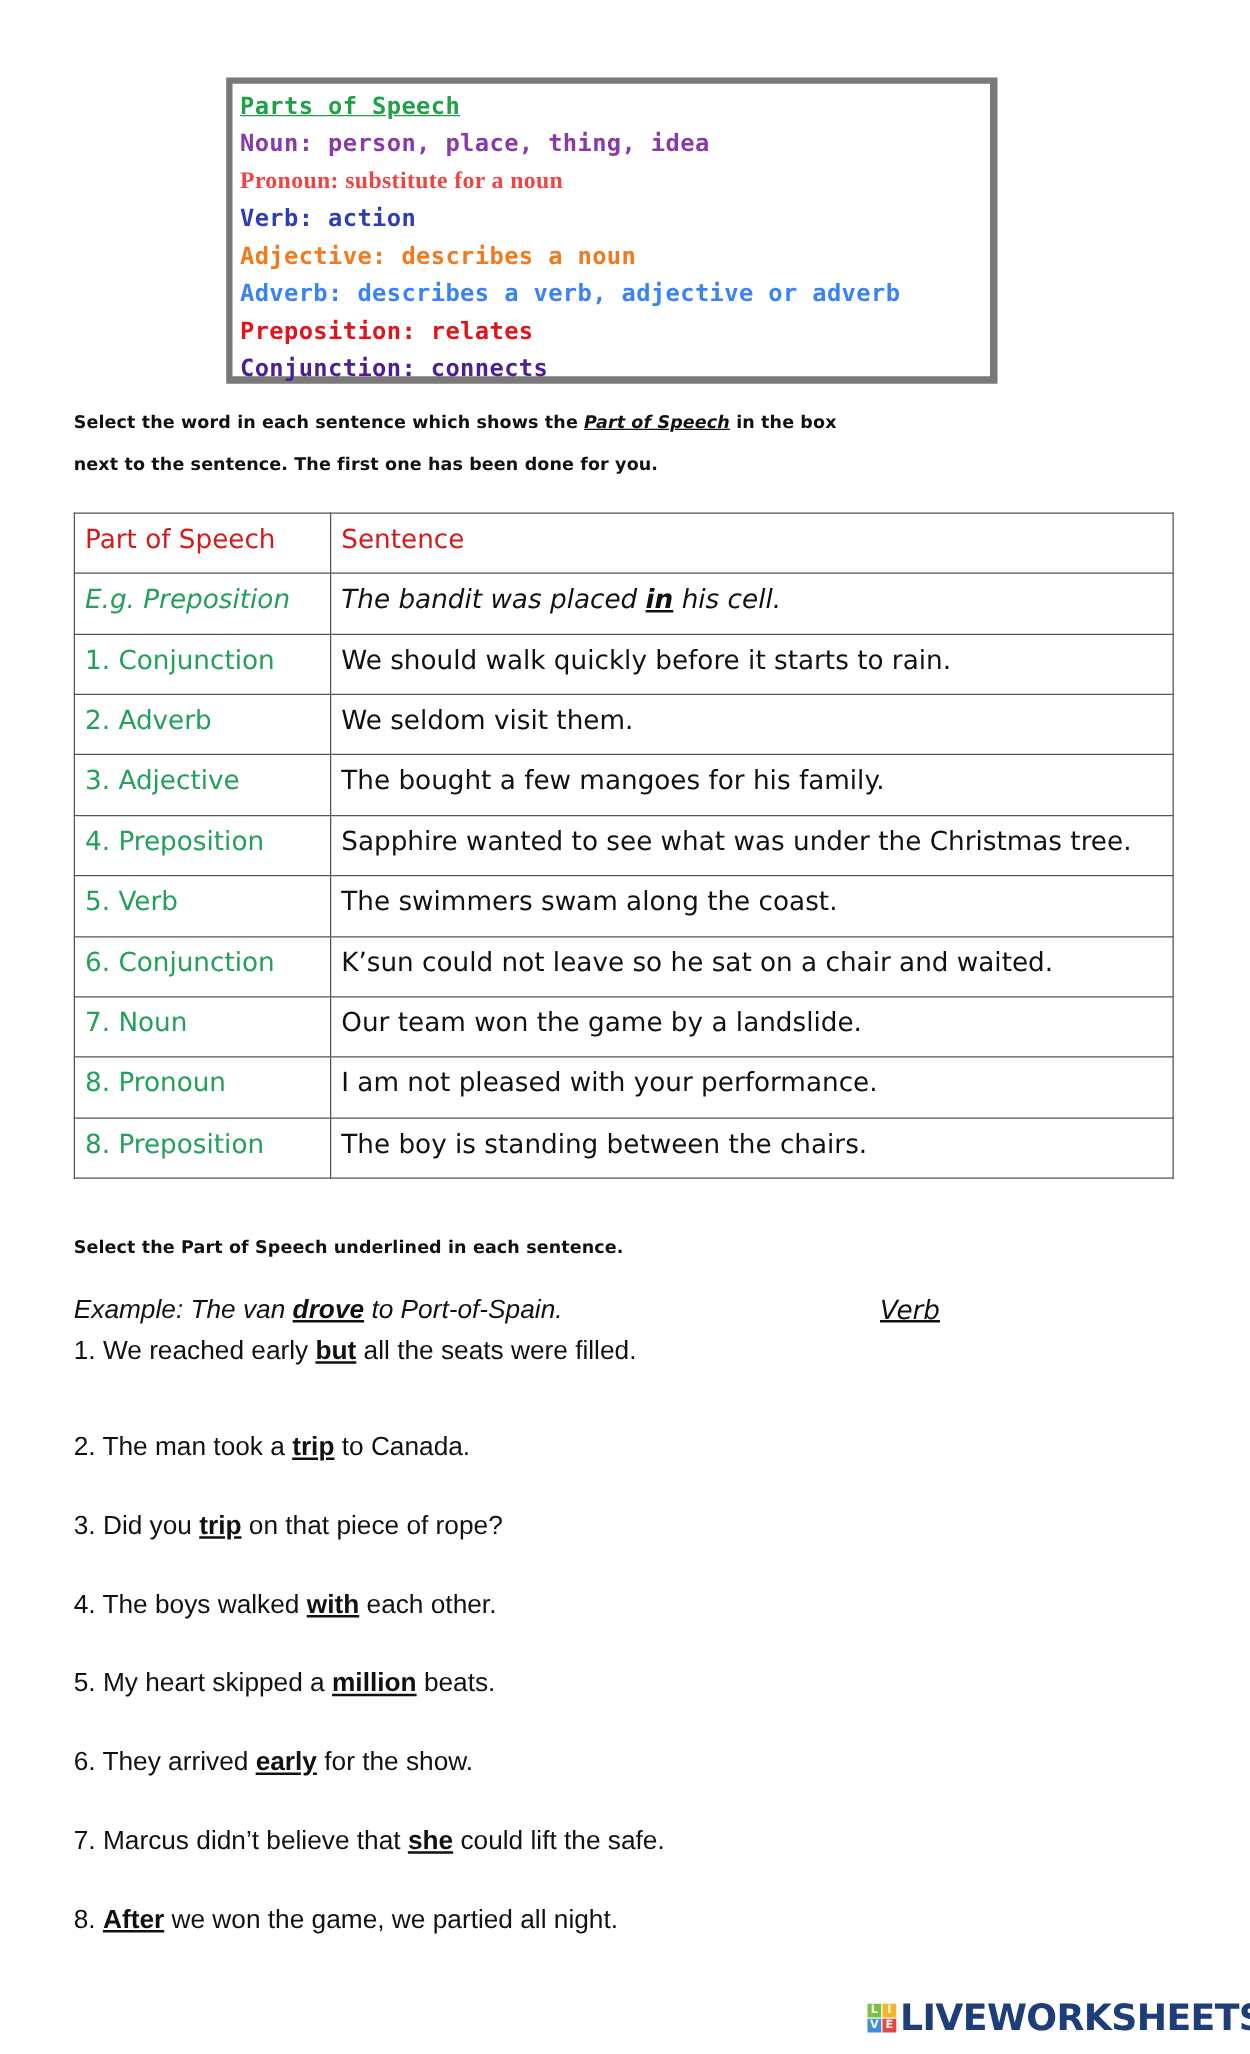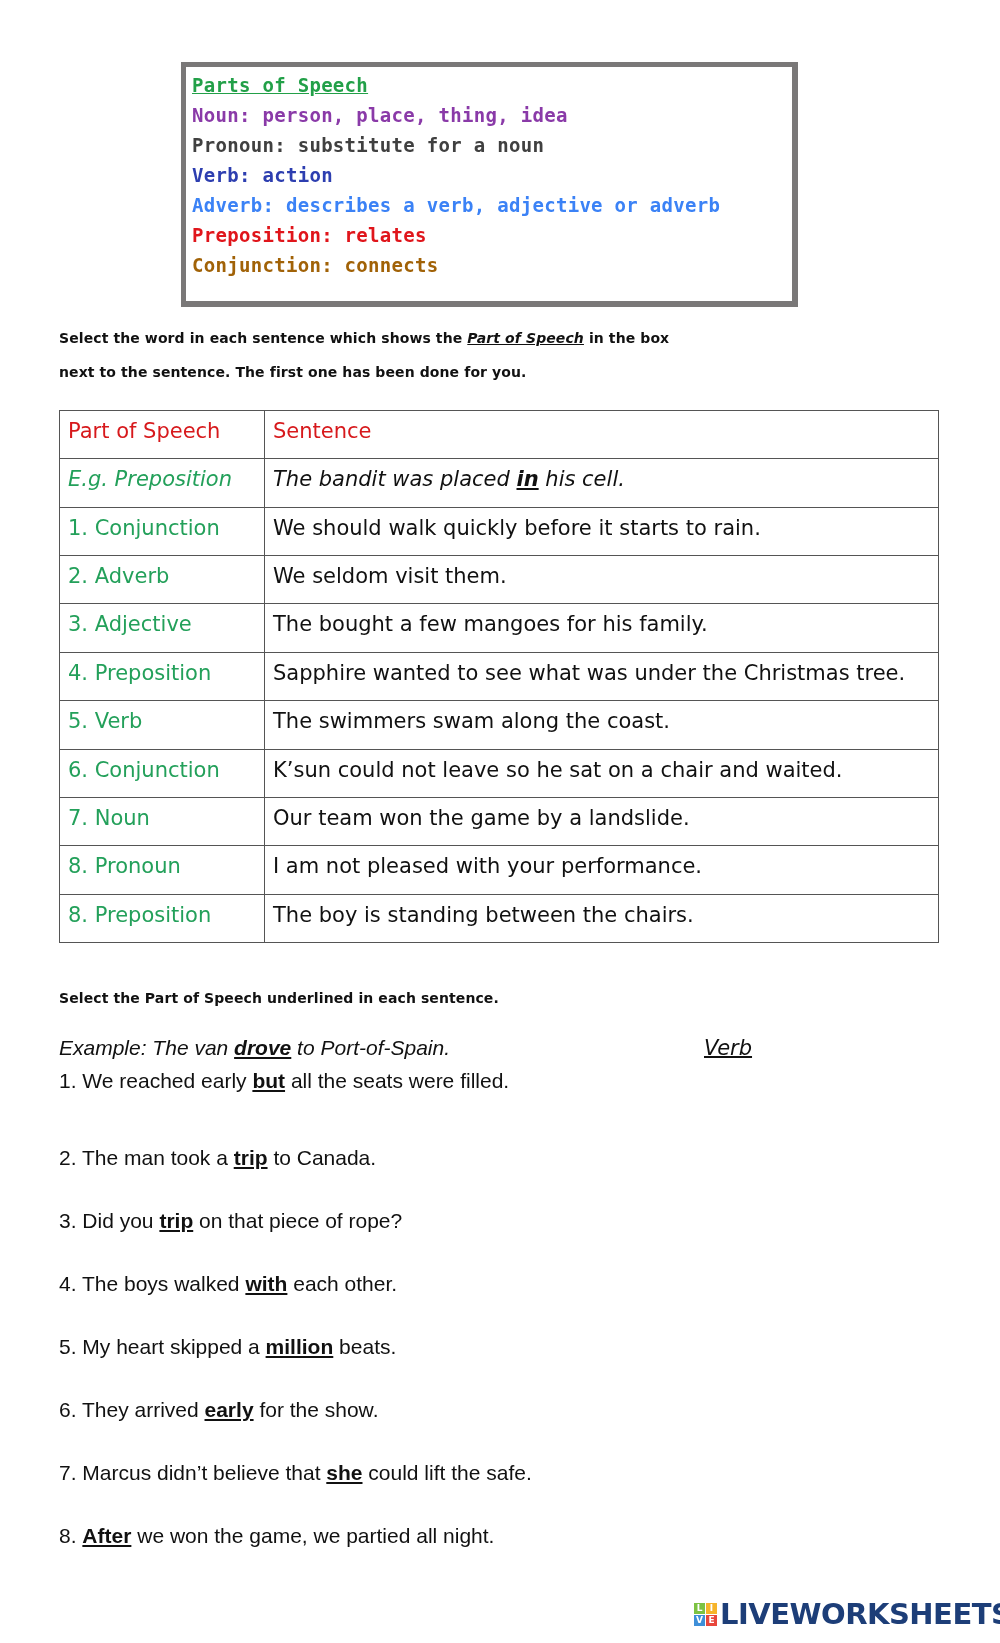--- a/index.html
+++ b/index.html
@@ -63,25 +63,26 @@
       font-family: "DejaVu Sans", sans-serif; font-weight: bold; font-size: 29px;
       color: #1d3e78; letter-spacing: -0.5px;
     }
   </style>
 </head>
 <body>
 
 <div class="legend-box">
   <div class="legend-line legend-title" style="color: rgb(34, 160, 72);">Parts of Speech</div>
   <div class="legend-line" style="color: rgb(138, 58, 168);">Noun: person, place, thing, idea</div>
-  <div class="legend-line" style="color: #404040;">Pronoun: substitute for a noun</div>
+  <div class="legend-line" style="color: #ef4444; font-family: Liberation Serif, serif;">Pronoun: substitute for a noun</div>
   <div class="legend-line" style="color: rgb(45, 62, 176);">Verb: action</div>
+  <div class="legend-line" style="color: rgb(242, 122, 28);">Adjective: describes a noun</div>
   <div class="legend-line" style="color: #3b82f6;">Adverb: describes a verb, adjective or adverb</div>
   <div class="legend-line" style="color: rgb(224, 21, 27);">Preposition: relates</div>
-  <div class="legend-line" style="color: #a16207;">Conjunction: connects</div>
+  <div class="legend-line" style="color: #4c1d95;">Conjunction: connects</div>
 </div>
 
 <div class="instr" style="top:330px;"><span>Select the word in each sentence which shows the </span><span class="u">Part of Speech</span><span> in the box</span></div>
 <div class="instr" style="top:364px;">next to the sentence. The first one has been done for you.</div>
 
 <table class="pos">
   <tbody>
       <tr class="head">
     <td class="c1">Part of Speech</td>
     <td>Sentence</td>

